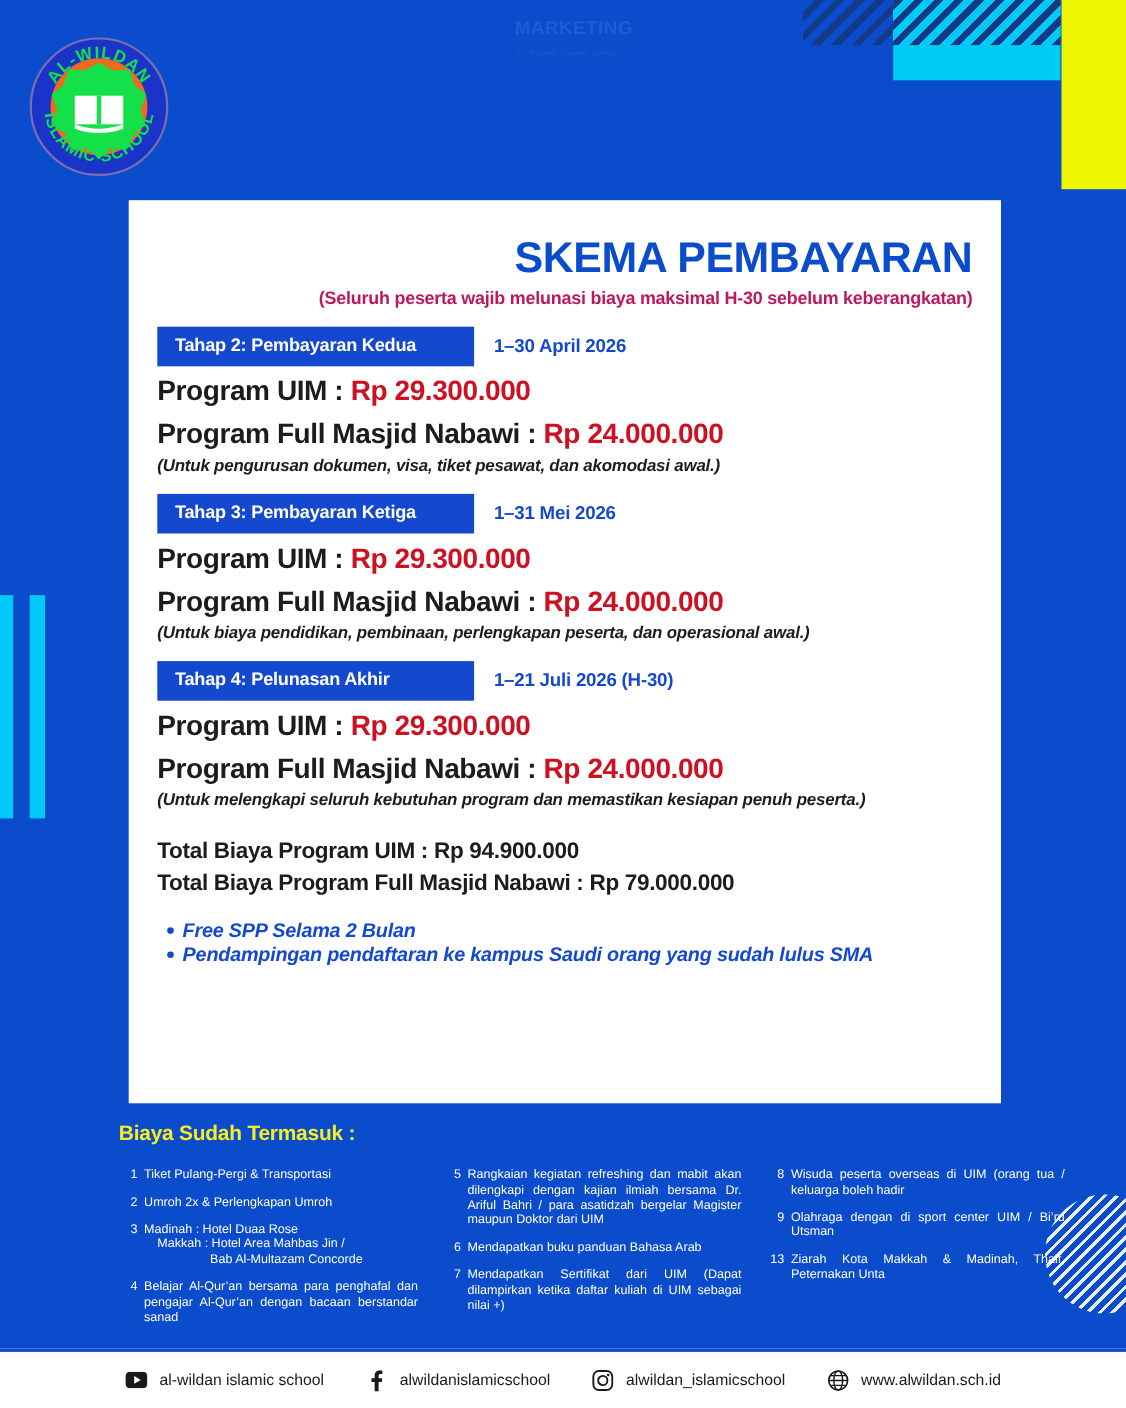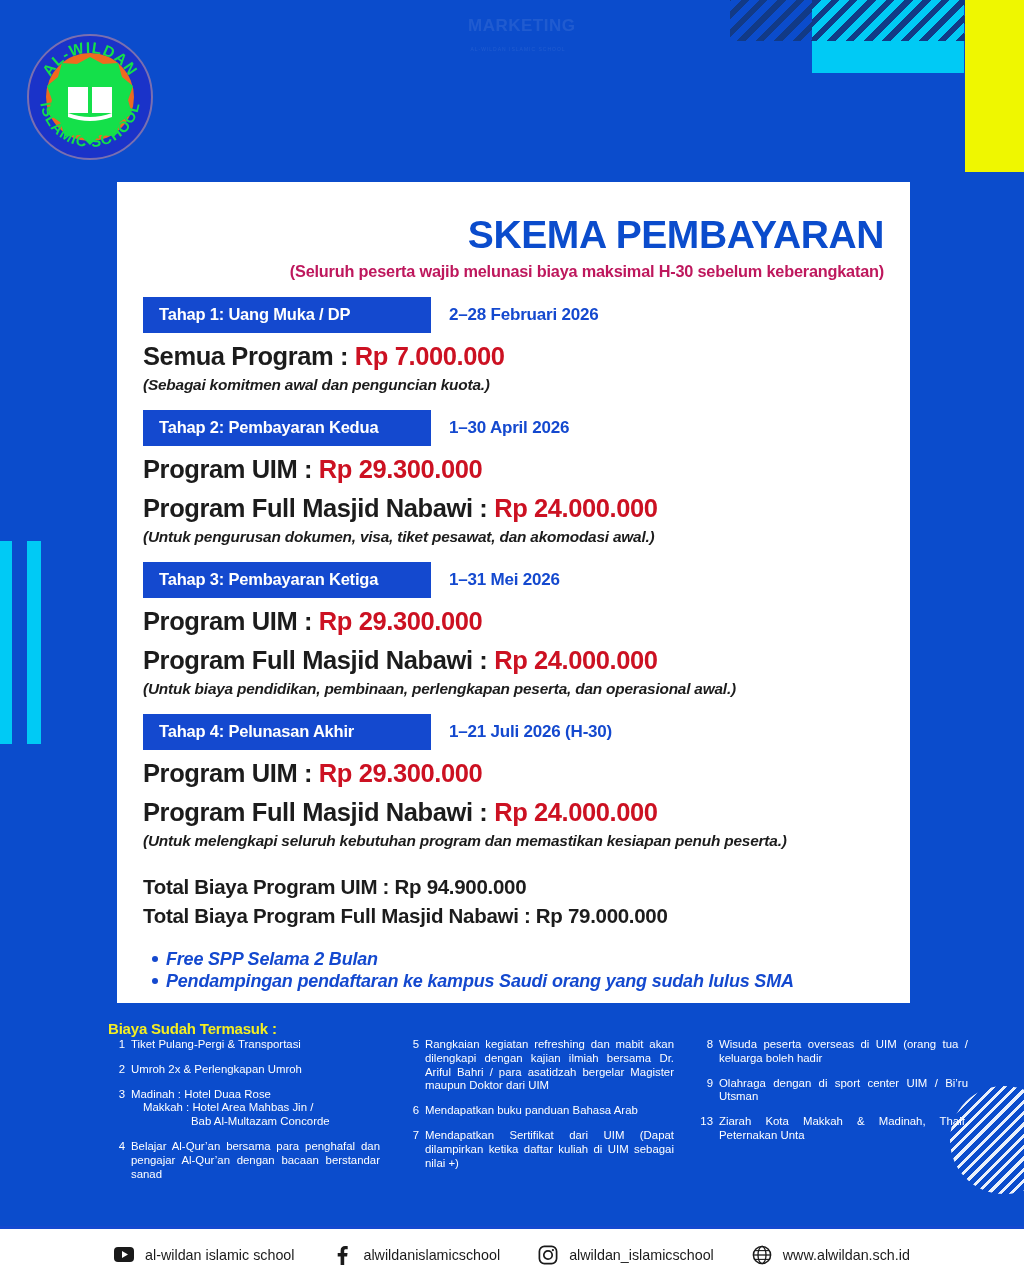--- a/index.html
+++ b/index.html
@@ -185,23 +185,23 @@
   }
 
   
   .included {
     position: absolute;
     left: 108px; top: 1020px;
     width: 860px;
   }
   .included-title {
     color: #f4ee22;
-    font-size: 15px;
+    font-size: 19px;
     font-weight: 800;
-    margin-bottom: 1px;
+    margin-bottom: 20px;
     letter-spacing: -0.2px;
   }
   .included-cols {
     display: flex;
     gap: 22px;
   }
   .inc-col { width: 277px; }
   .inc-item {
     display: flex;
     color: #ffffff;
@@ -277,31 +277,20 @@
     <text font-family="'Liberation Sans', sans-serif" font-size="15" font-weight="bold" fill="#14e04a" letter-spacing="1">
       <textPath href="#arcBot" startOffset="50%" text-anchor="middle">ISLAMIC SCHOOL</textPath>
     </text>
   </svg>
 
   <div class="card">
 
     <div class="title">SKEMA PEMBAYARAN</div>
     <div class="subtitle">(Seluruh peserta wajib melunasi biaya maksimal H-30 sebelum keberangkatan)</div>
 
-    <div class="stage">
-      <div class="stage-head">
-        <div class="stage-chip">Tahap 1: Uang Muka / DP</div>
-        <div class="stage-date">2–28 Februari 2026</div>
-      </div>
-      <div class="price-line">
-        <span>Semua Program :</span>
-        <span class="amt">Rp 7.000.000</span>
-      </div>
-      <div class="note">(Sebagai komitmen awal dan penguncian kuota.)</div>
-    </div>
 
     <div class="stage">
       <div class="stage-head">
         <div class="stage-chip">Tahap 2: Pembayaran Kedua</div>
         <div class="stage-date">1–30 April 2026</div>
       </div>
       <div class="price-line">
         <span>Program UIM :</span>
         <span class="amt">Rp 29.300.000</span>
       </div>

